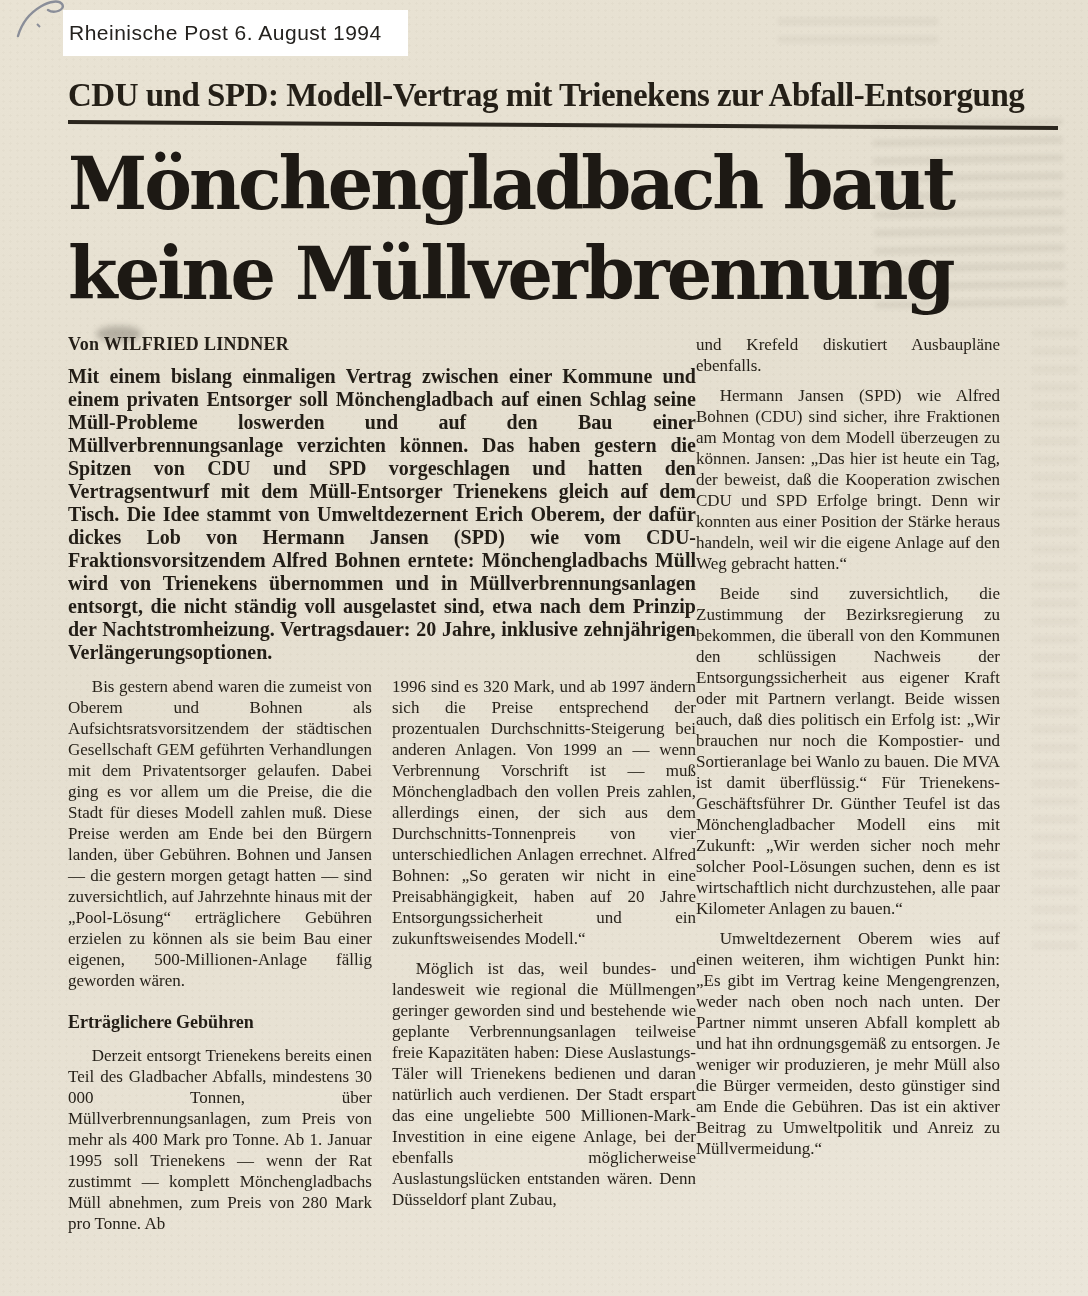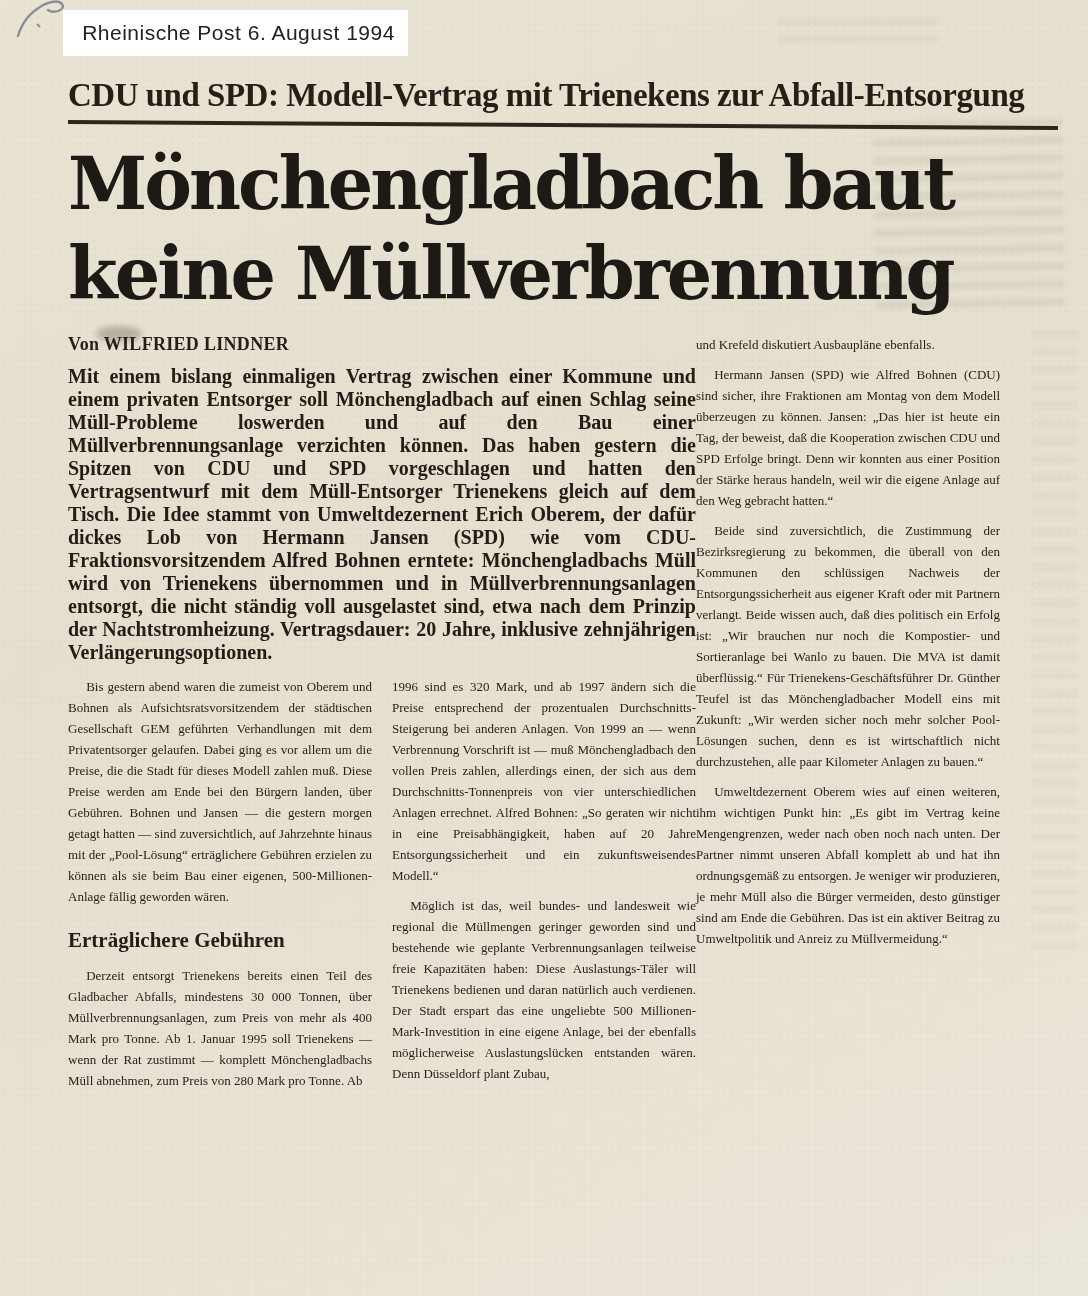--- a/index.html
+++ b/index.html
@@ -40,21 +40,20 @@
     left: 63px; top: 10px;
     width: 345px; height: 46px;
     background: #ffffff;
     display: flex;
     align-items: center;
     padding-left: 6px;
     font-family: "Liberation Sans", sans-serif;
     font-size: 21px;
     letter-spacing: 0.5px;
     color: #24221f;
-    justify-content: center;
   }
 
   .article {
     position: absolute;
     left: 68px; top: 76px;
     width: 952px;
   }
 
   .kicker {
     font-size: 34px;
@@ -113,32 +112,32 @@
   }
 
   .two-cols {
     margin-top: 12px;
     display: flex;
     gap: 20px;
   }
   .col-1, .col-2 { width: 304px; flex: none; }
 
   .para {
-    font-size: 13px;
+    font-size: 17px;
     line-height: 21px;
     text-align: justify;
     hyphens: auto;
     -webkit-hyphens: auto;
     margin-bottom: 9px;
     color: #27221a;
   }
   .para.indent { text-indent: 1.4em; }
 
   .subhead {
-    font-size: 21px;
+    font-size: 18px;
     font-weight: bold;
     margin: 21px 0 12px 0;
     color: #221d16;
   }
 
   
   .bleed {
     position: absolute;
     background: repeating-linear-gradient(
       180deg,

